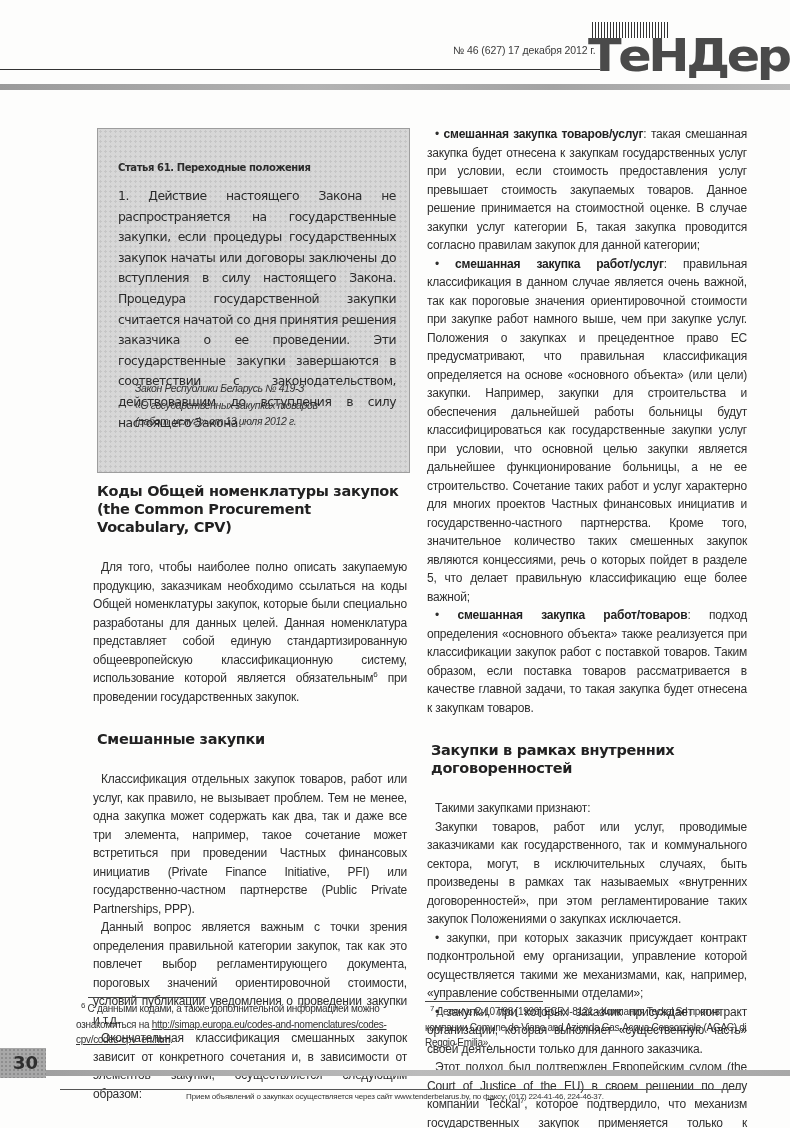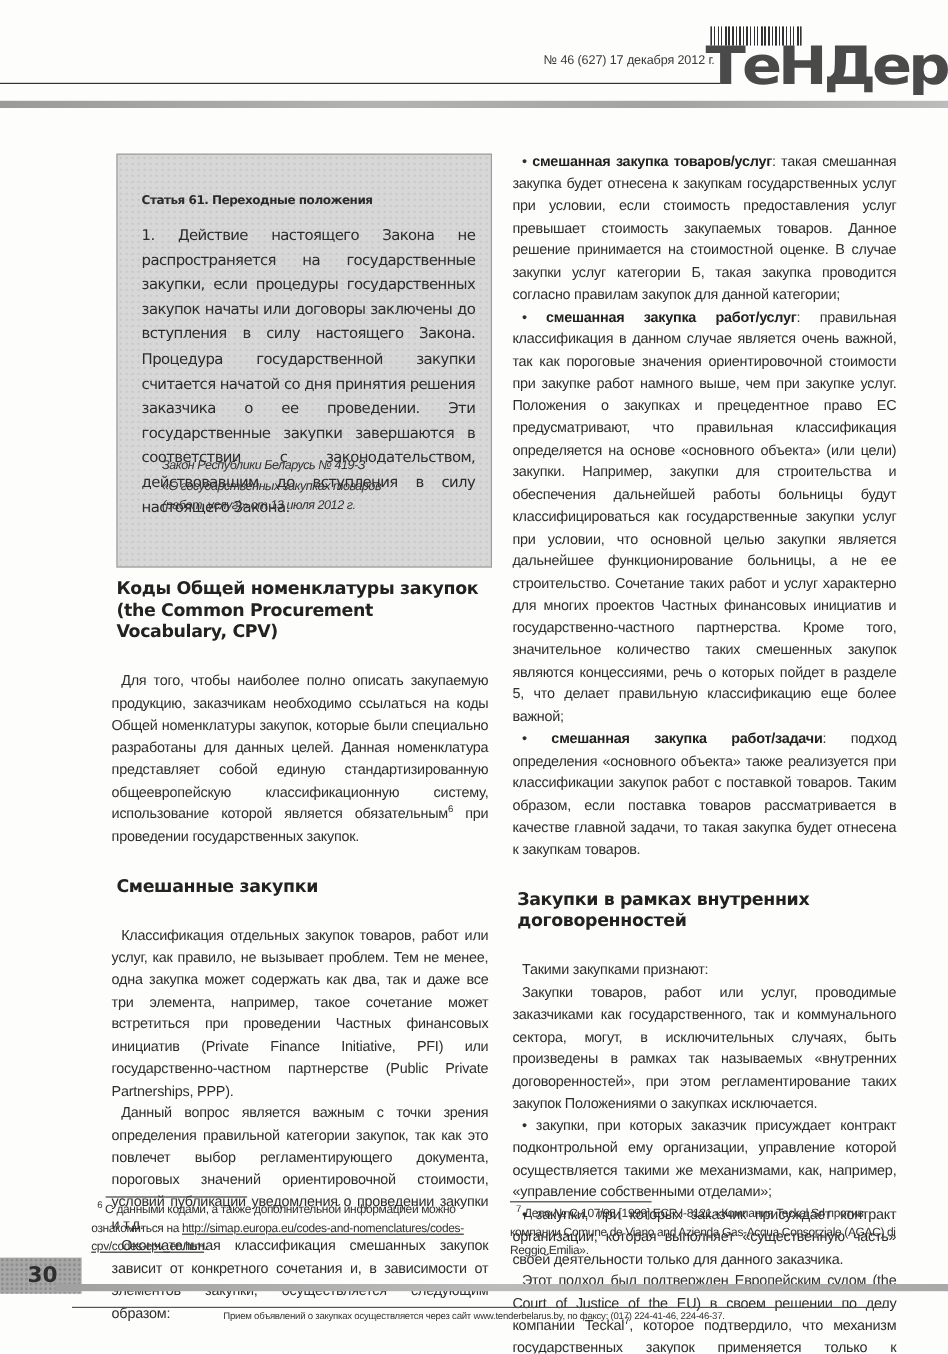--- a/index.html
+++ b/index.html
@@ -63,26 +63,26 @@
   }
   p.par { margin: 0; text-indent: 8px; text-align: justify; letter-spacing: -0.2px; }
   .gap-s { height: 18px; }
   .gap-m { height: 20px; }
   b.lead { font-weight: bold; color: #222; }
   sup { font-size: 8px; line-height: 0; }
   .fn-rule { position: absolute; height: 1px; background: #444; }
   .fn { position: absolute; font-size: 10px; line-height: 15.5px; color: #333; letter-spacing: -0.3px; }
   .fn a { color: #333; text-decoration: underline; }
   .pageno {
-    position: absolute; left: 0; top: 1048px; width: 68px; height: 30px;
+    position: absolute; left: 0; top: 1048px; width: 46px; height: 30px;
     background-color: #a8a8a8;
     background-image: radial-gradient(#8e8e8e 1px, transparent 1.3px);
     background-size: 4px 4px;
     font-family: "DejaVu Sans", sans-serif; font-weight: bold; font-size: 18px; color: #2e2e2e;
-    text-align: right; padding-right: 20px; box-sizing: border-box; line-height: 30px;
+    text-align: right; padding-right: 8px; box-sizing: border-box; line-height: 30px;
   }
   .bottom-band {
     position: absolute; left: 46px; top: 1070px; width: 744px; height: 6px;
     background: linear-gradient(90deg, #a0a0a0, #bbb 50%, #a8a8a8);
   }
   .bottom-line { position: absolute; left: 60px; top: 1089px; width: 680px; height: 1px; background: #555; }
   .footer-note {
     position: absolute; left: 0; top: 1092px; width: 790px; text-align: center;
     font-size: 8px; color: #333; letter-spacing: -0.2px;
   }
@@ -121,21 +121,21 @@
 </div>
 
 <div class="fn-rule" style="left:88px; top:997px; width:118px;"></div>
 <div class="fn" style="left:76px; top:1001px; width:320px;">
   &nbsp;&nbsp;<sup>6</sup><span> С данными кодами, а также дополнительной информацией можно ознакомиться на </span><a>http://simap.europa.eu/codes-and-nomenclatures/codes-cpv/codes-cpv_en.htm</a><span>.</span>
 </div>
 
 <div class="col col-right">
   <p class="par">• <b class="lead">смешанная закупка товаров/услуг</b><span>: такая смешанная закупка будет отнесена к закупкам государственных услуг при условии, если стоимость предоставления услуг превышает стоимость закупаемых товаров. Данное решение принимается на стоимостной оценке. В случае закупки услуг категории Б, такая закупка проводится согласно правилам закупок для данной категории;</span></p>
   <p class="par">• <b class="lead">смешанная закупка работ/услуг</b><span>: правильная классификация в данном случае является очень важной, так как пороговые значения ориентировочной стоимости при закупке работ намного выше, чем при закупке услуг. Положения о закупках и прецедентное право ЕС предусматривают, что правильная классификация определяется на основе «основного объекта» (или цели) закупки. Например, закупки для строительства и обеспечения дальнейшей работы больницы будут классифицироваться как государственные закупки услуг при условии, что основной целью закупки является дальнейшее функционирование больницы, а не ее строительство. Сочетание таких работ и услуг характерно для многих проектов Частных финансовых инициатив и государственно-частного партнерства. Кроме того, значительное количество таких смешенных закупок являются концессиями, речь о которых пойдет в разделе 5, что делает правильную классификацию еще более важной;</span></p>
-  <p class="par">• <b class="lead">смешанная закупка работ/задачи</b><span>: подход определения «основного объекта» также реализуется при классификации закупок работ с поставкой товаров. Таким образом, если поставка товаров рассматривается в качестве главной задачи, то такая закупка будет отнесена к закупкам товаров.</span></p>
+  <p class="par">• <b class="lead">смешанная закупка работ/товаров</b><span>: подход определения «основного объекта» также реализуется при классификации закупок работ с поставкой товаров. Таким образом, если поставка товаров рассматривается в качестве главной задачи, то такая закупка будет отнесена к закупкам товаров.</span></p>
   <div class="gap-m"></div>
   <h2 class="sect">Закупки в рамках внутренних договоренностей</h2>
   <div class="gap-s"></div>
   <p class="par">Такими закупками признают:</p>
   <p class="par">Закупки товаров, работ или услуг, проводимые заказчиками как государственного, так и коммунального сектора, могут, в исключительных случаях, быть произведены в рамках так называемых «внутренних договоренностей», при этом регламентирование таких закупок Положениями о закупках исключается.</p>
   <p class="par">• закупки, при которых заказчик присуждает контракт подконтрольной ему организации, управление которой осуществляется такими же механизмами, как, например, «управление собственными отделами»;</p>
   <p class="par">• закупки, при которых заказчик присуждает контракт организации, которая выполняет «существенную часть» своей деятельности только для данного заказчика.</p>
   <p class="par"><span>Этот подход был подтвержден Европейским судом (the Court of Justice of the EU) в своем решении по делу компании Teckal</span><sup>7</sup><span>, которое подтвердило, что механизм государственных закупок применяется только к проводимым про-</span></p>
 </div>
 

